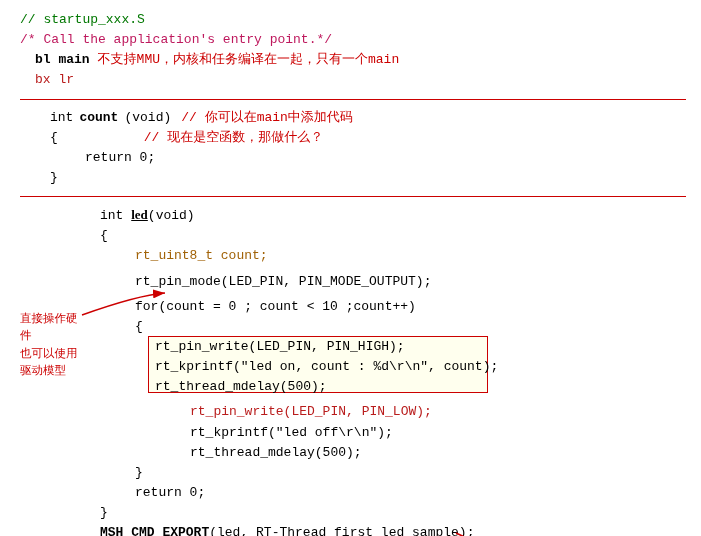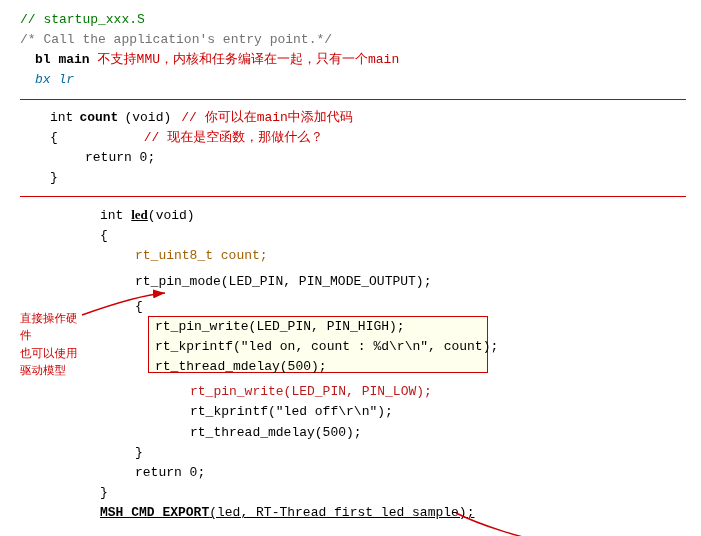--- a/index.html
+++ b/index.html
@@ -35,33 +35,33 @@
     }
   </style>
 </head>
 <body>
 
 <div class="code-block" style="position:relative; padding-left: 5px;">
 
   <div style="color:#007700;">
     <span>// startup_xxx.S</span>
   </div>
-  <div style="color:#737373;">
+  <div style="color:#be185d;">
     <span>/* Call the application's entry point.*/</span>
   </div>
 
   <div style="padding-left:15px; display:flex; align-items:flex-end; gap:8px;">
     <span style="color:#000000; font-weight:bold;">
       <span>bl main</span>
     </span>
     <span style="color:#cc0000;">
       <span>不支持MMU，内核和任务编译在一起，只有一个main</span>
     </span>
   </div>
-  <div style="padding-left:15px; color:#0369a1; font-style:italic;">
+  <div style="padding-left:15px; color:#b91c1c; ">
     <span>bx lr</span>
   </div>
 
   <hr class="divider">
 
   <div style="padding-left:30px; display:flex; gap:6px;">
     <span style="color:#000000;">int </span>
     <span style="color:#000000; font-weight:bold;">count</span>
     <span style="color:#000000;">(void)</span>
     <span style="color:#cc0000; margin-left:4px;">
@@ -105,20 +105,23 @@
       </div>
 
       <div style="height:5px;"></div>
 
       <div style="padding-left:35px; color:#000000;">
         <span>rt_pin_mode(LED_PIN, PIN_MODE_OUTPUT);</span>
       </div>
 
       <div style="height:5px;"></div>
 
+      <div style="padding-left:35px; color:#000000;">
+        <span>for(count = 0 ; count &lt; 10 ;count++)</span>
+      </div>
 
       <div style="padding-left:35px; color:#000000;">
         <span>{</span>
       </div>
 
       <div style="position:relative; padding-left:55px;">
 
         <div style="position:absolute; left:48px; top:-1px; width:340px; height:57px; border:1.5px solid #cc0000; background:#ffffee; z-index:0; pointer-events:none;"></div>
         <div style="position:relative; z-index:1;">
           <div style="color:#000000;">

